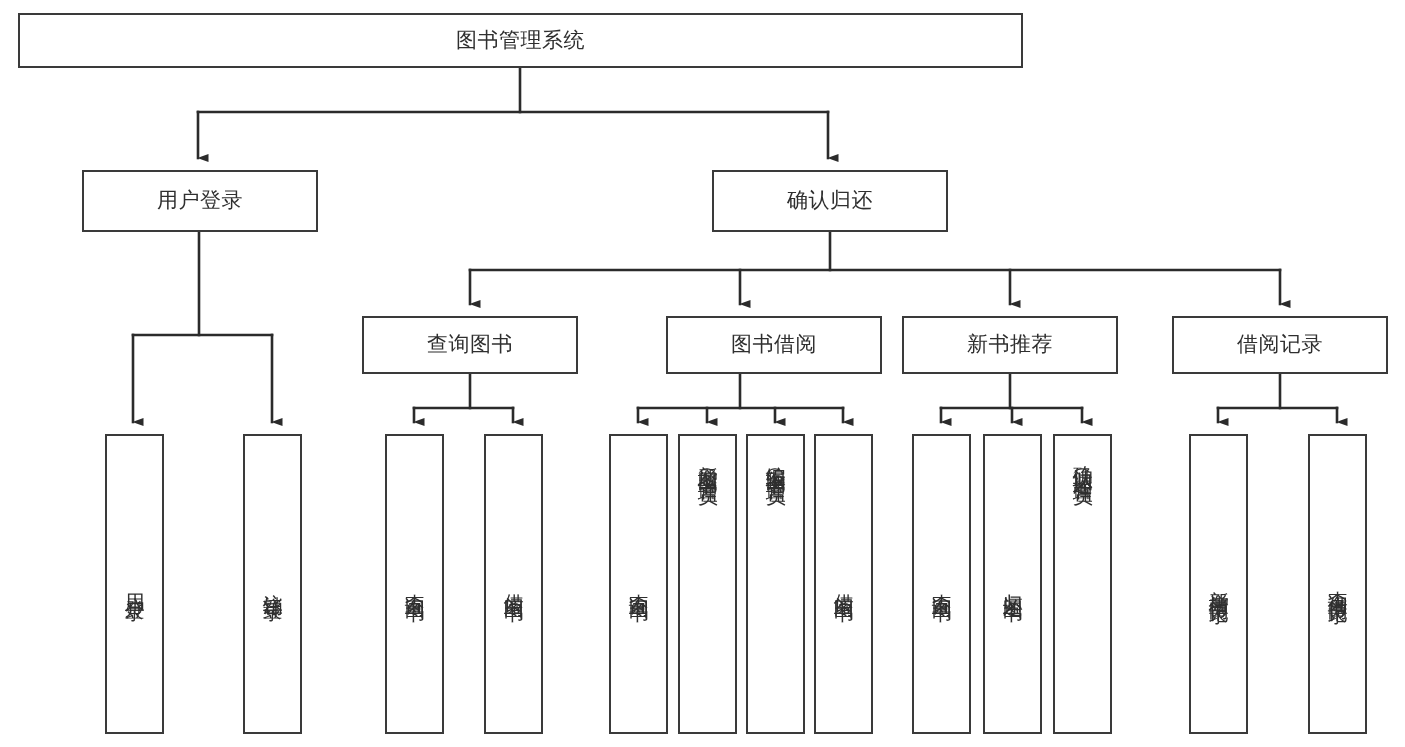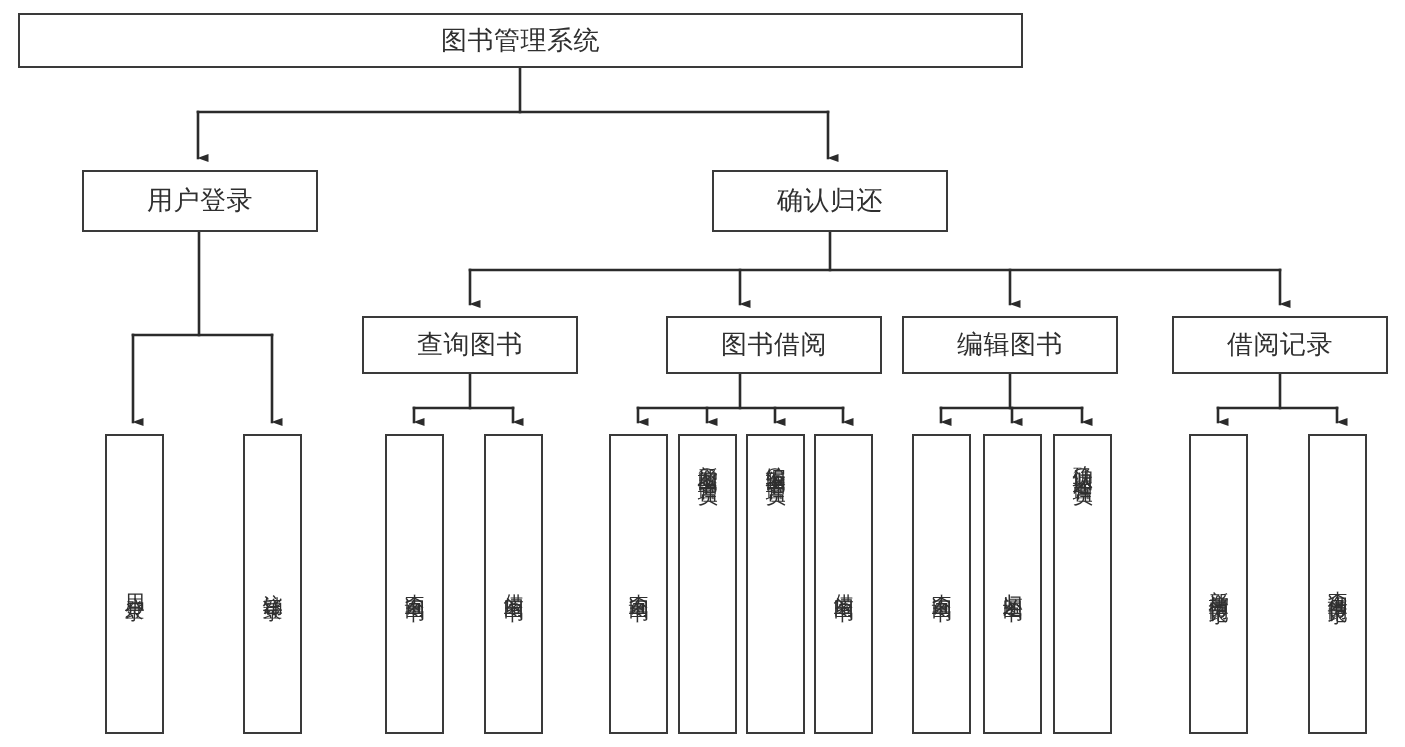--- a/index.html
+++ b/index.html
@@ -30,21 +30,21 @@
     box-sizing: border-box;
     border: 2.5px solid #3a3a3a;
     background: #ffffff;
     color: #2b2b2b;
     display: flex;
     align-items: center;
     justify-content: center;
     z-index: 3;
   }
   .node .label {
-    font-size: 26px;
+    font-size: 21px;
     line-height: 1.22;
     letter-spacing: 0.5px;
     white-space: nowrap;
     color: #2f2f2f;
   }
   .node.leaf {
     align-items: flex-start;
     justify-content: center;
     padding-top: 14px;
   }
@@ -138,21 +138,21 @@
     <span class="label">确认归还</span>
   </div>
 
   <div class="node" style="left:362px; top:316px; width:216px; height:58px;">
     <span class="label">查询图书</span>
   </div>
   <div class="node" style="left:632px; top:316px; width:216px; height:58px;margin-left:34px;">
     <span class="label">图书借阅</span>
   </div>
   <div class="node" style="left:902px; top:316px; width:216px; height:58px;">
-    <span class="label">编辑图书</span>
+    <span class="label">新书推荐</span>
   </div>
   <div class="node" style="left:1172px; top:316px; width:216px; height:58px;">
     <span class="label">借阅记录</span>
   </div>
 
   <div class="node leaf centered" style="left:105px; top:434px; width:59px; height:300px;">
     <span class="label">用户登录</span>
   </div>
   <div class="node leaf centered" style="left:243px; top:434px; width:59px; height:300px;">
     <span class="label">注销登录</span>

